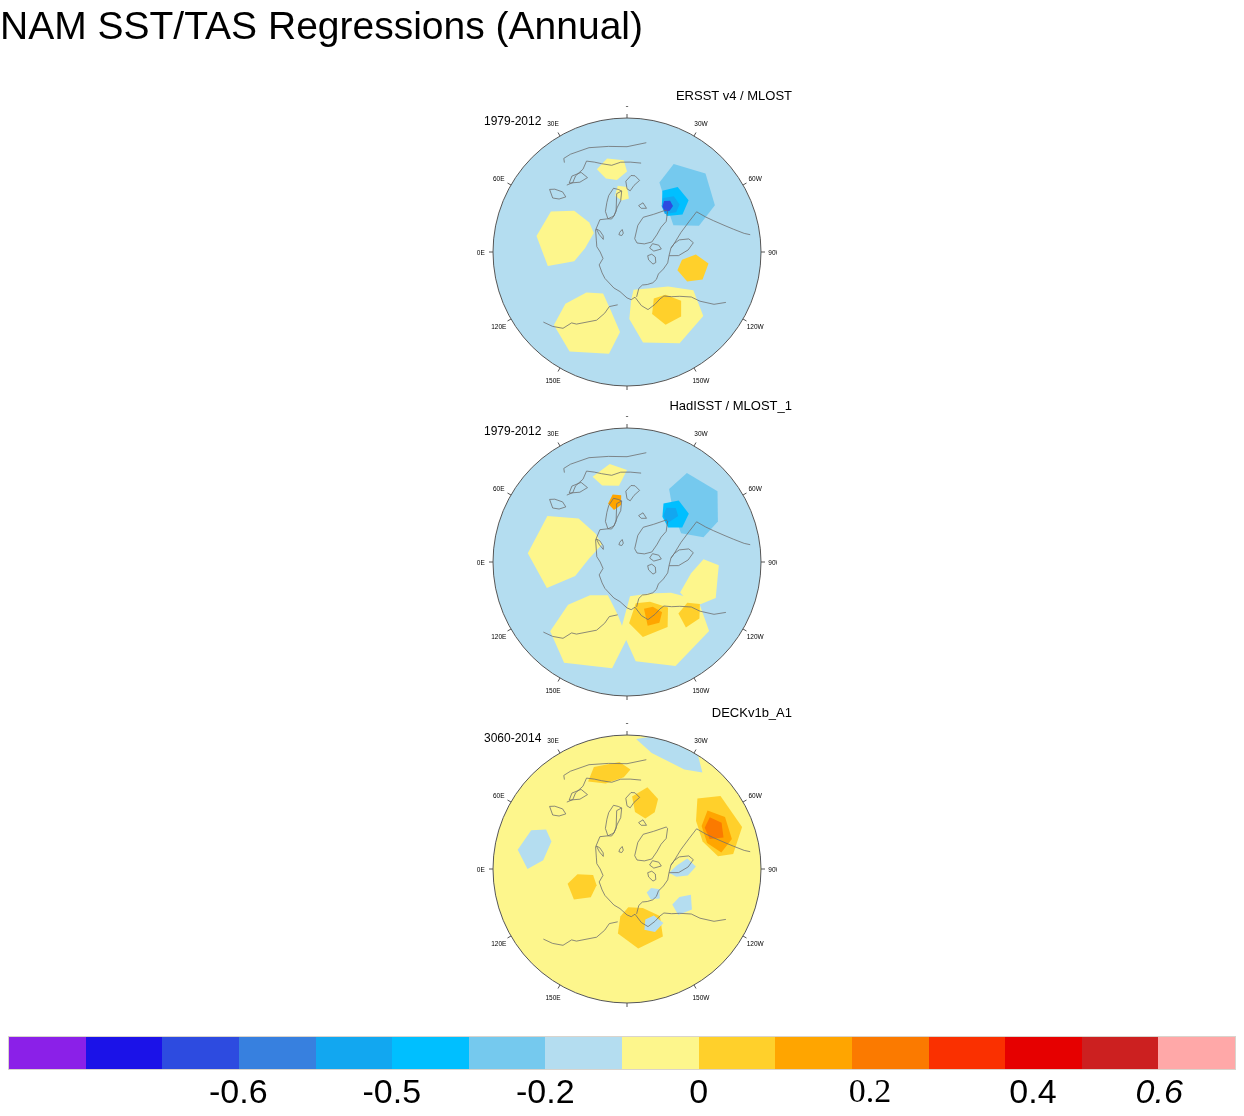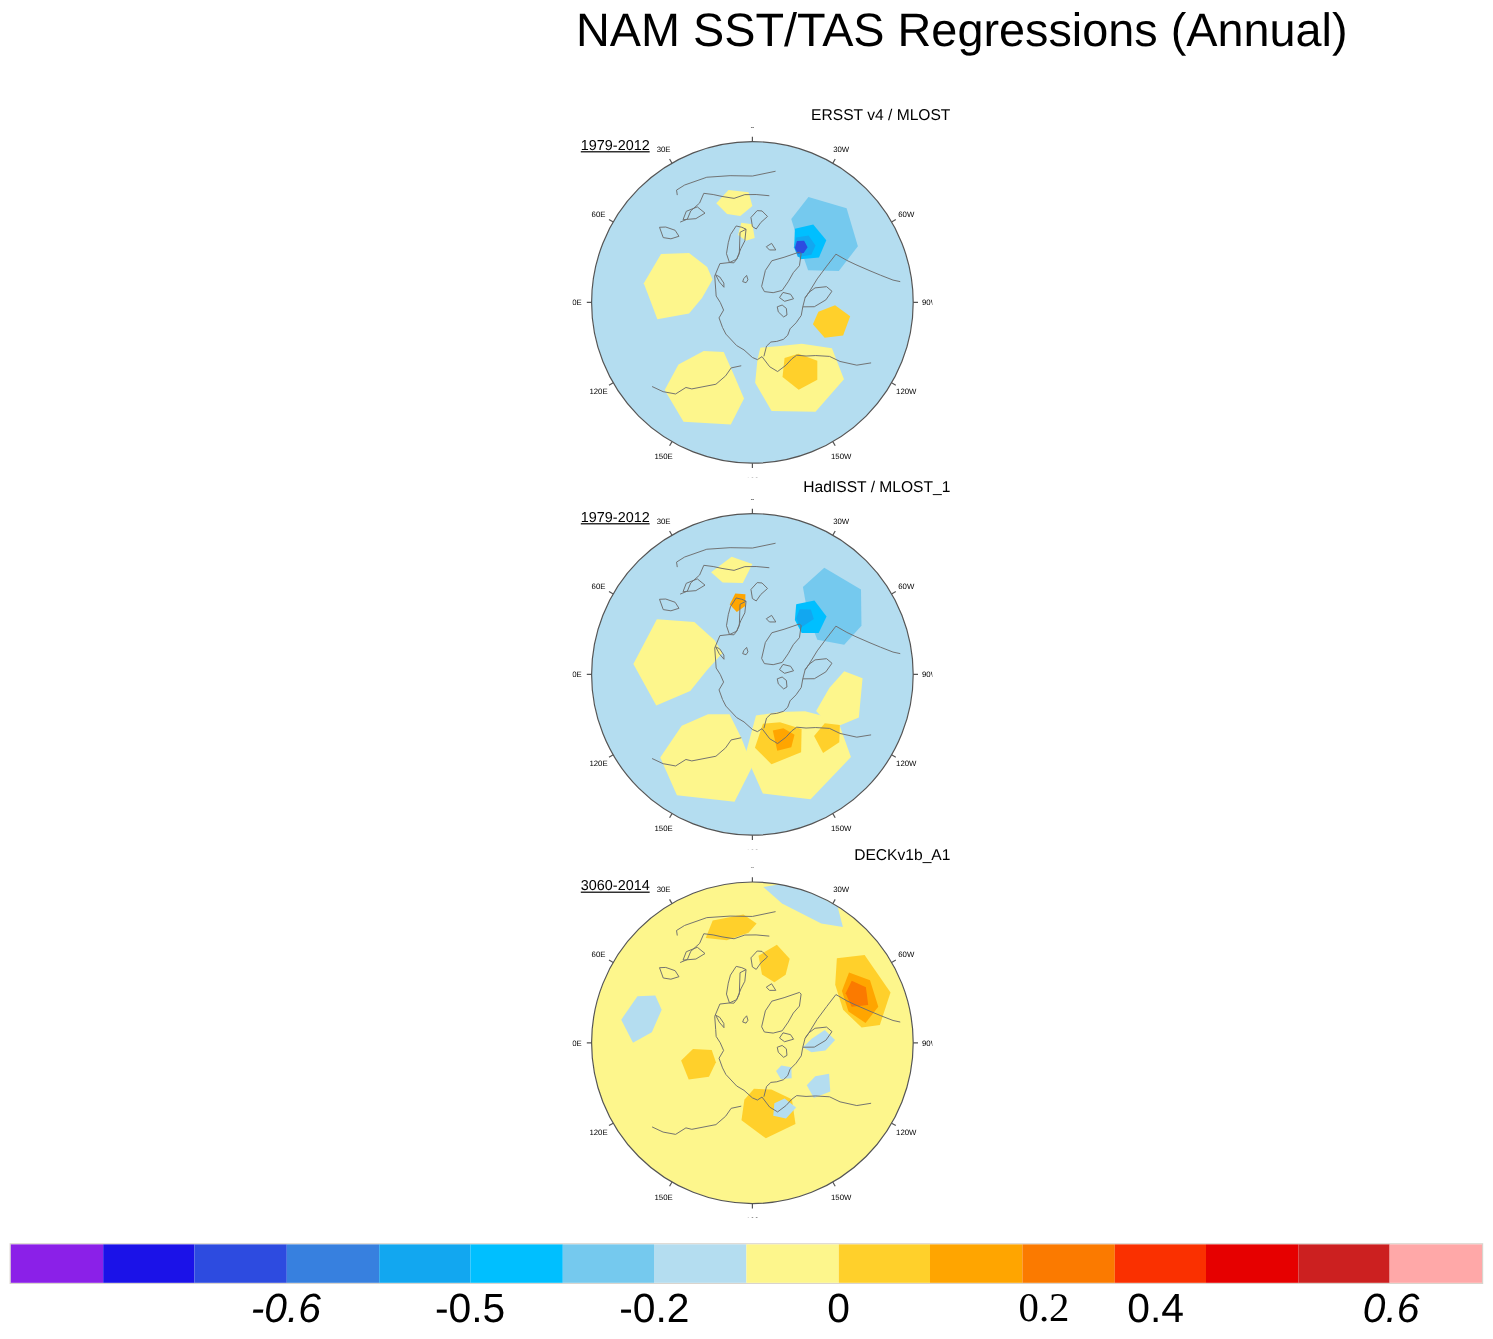--- a/index.html
+++ b/index.html
@@ -14,21 +14,21 @@
     font-family: "Liberation Sans", sans-serif;
     overflow: hidden;
   }
 
   
   #figure-title {
     position: absolute;
     top: 4px;
     left: 0;
     width: 1123px;
-    text-align: right;
+    text-align: left;
     font-size: 39px;
     color: #000000;
     letter-spacing: 0px;
     white-space: nowrap;
   }
 
   
   .panel {
     position: absolute;
     left: 462px;
@@ -48,21 +48,20 @@
     color: #000000;
     white-space: nowrap;
   }
   .panel-period {
     position: absolute;
     top: 26px;
     left: 22px;
     font-size: 12px;
     color: #000000;
     white-space: nowrap;
-    text-decoration: underline;
   }
 
   .map-wrap {
     position: absolute;
     top: 18px;
     left: 15px;
     width: 300px;
     height: 292px;
   }
   .map-svg {
@@ -335,20 +334,20 @@
     <div class="cb-cell" style="background: rgb(253, 246, 140);"></div>
     <div class="cb-cell" style="background: rgb(255, 208, 43);"></div>
     <div class="cb-cell" style="background: rgb(255, 165, 0);"></div>
     <div class="cb-cell" style="background: rgb(251, 122, 0);"></div>
     <div class="cb-cell" style="background: rgb(250, 48, 0);"></div>
     <div class="cb-cell" style="background: rgb(230, 0, 0);"></div>
     <div class="cb-cell" style="background: rgb(204, 32, 32);"></div>
     <div class="cb-cell" style="background: rgb(255, 168, 168);"></div>
   </div>
 <div id="colorbar-labels">
-    <div class="cb-label" style="left: 238.25px; font-style: italic;">-0.6</div>
+    <div class="cb-label" style="left: 238.25px;">-0.6</div>
     <div class="cb-label" style="left: 391.75px;">-0.5</div>
     <div class="cb-label" style="left: 545.25px;">-0.2</div>
     <div class="cb-label" style="left: 698.75px;">0</div>
     <div class="cb-label" style="left: 870px; font-family: Liberation Serif, serif;">0.2</div>
-    <div class="cb-label" style="left: 963px;">0.4</div>
+    <div class="cb-label" style="left: 1033px;">0.4</div>
     <div class="cb-label" style="left: 1159.25px; font-style: italic;">0.6</div>
   </div>
 
 </body></html>

